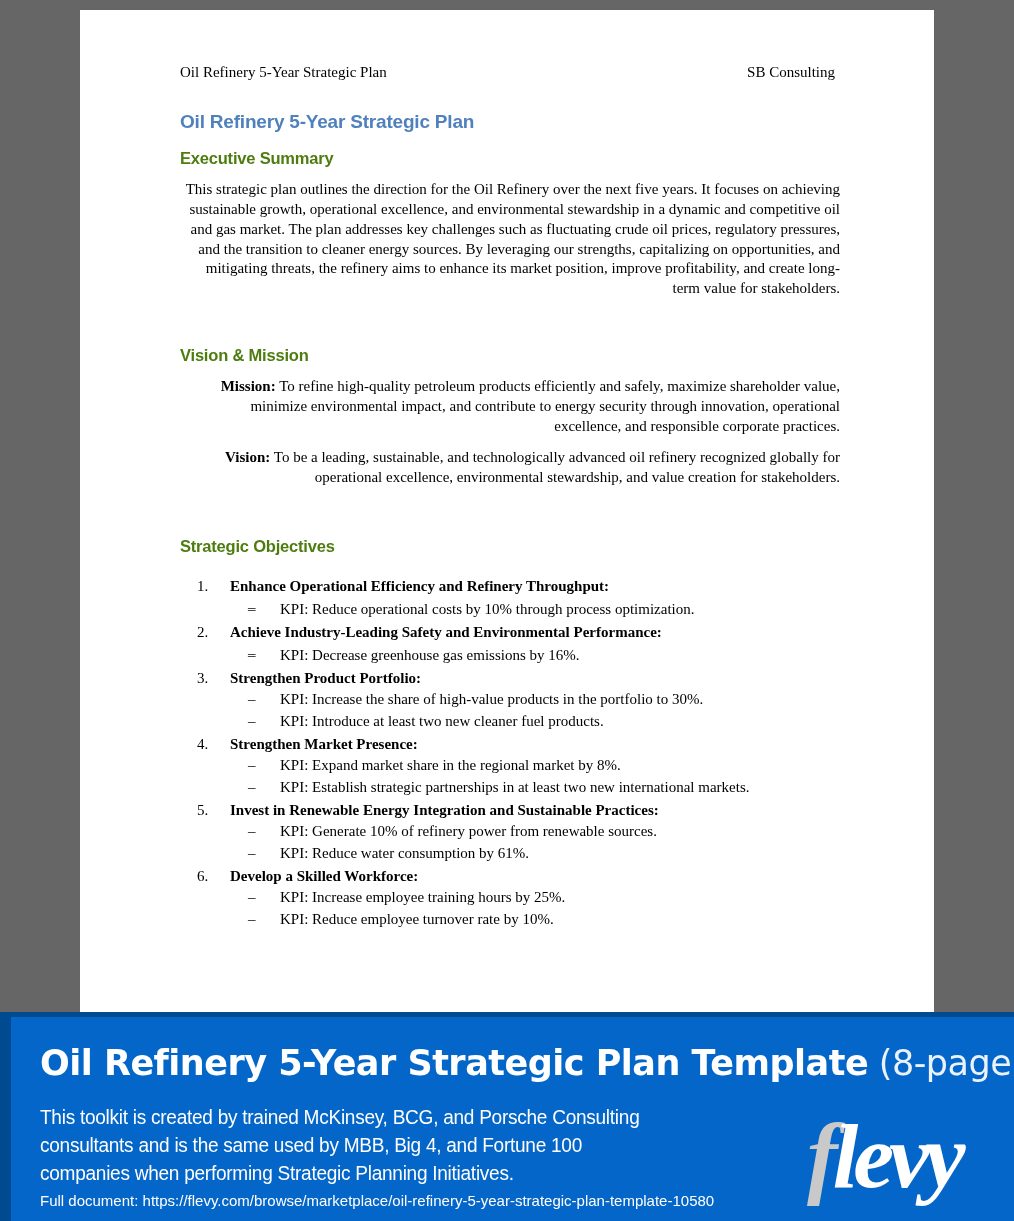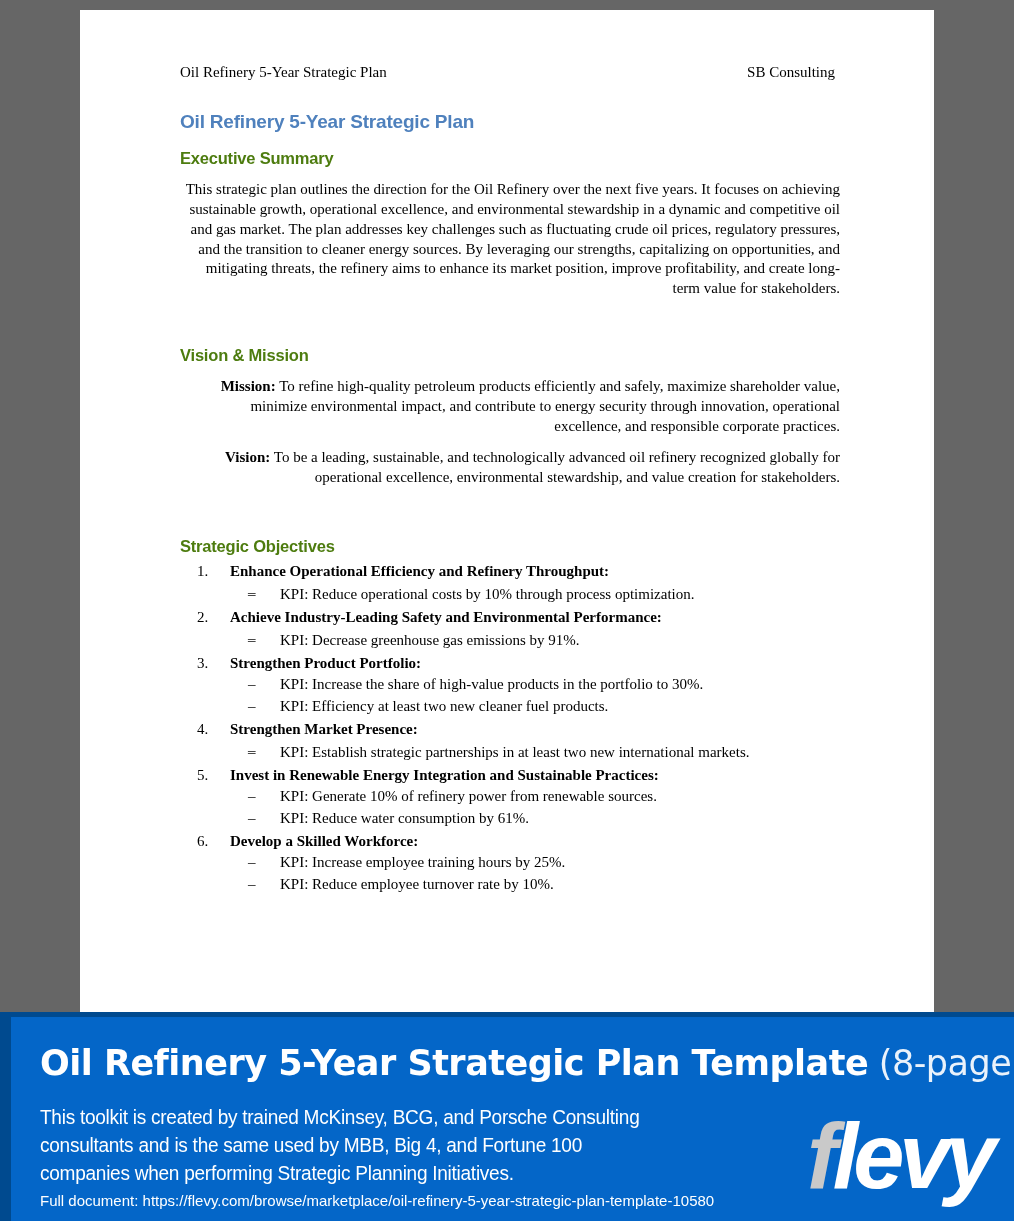--- a/index.html
+++ b/index.html
@@ -56,21 +56,21 @@
       position: absolute; left: 29px; top: 86px; width: 680px;
       font-size: 20.5px; line-height: 28px; letter-spacing: -0.3px;
       transform: scaleX(0.93); transform-origin: left top;
     }
     .banner-link {
       position: absolute; left: 29px; top: 175px; white-space: nowrap;
       font-size: 15px; color: #ffffff;
     }
     .logo {
       position: absolute; left: 796px; top: 93px;
-      font-family: Liberation Sans, sans-serif;
+      font-family: Liberation Serif, serif;
       font-size: 92px; font-weight: bold; font-style: italic; letter-spacing: -5px;
       line-height: 1;
     }
     .logo .f { color: #C9C9C9; }
     .logo .rest { color: #ffffff; }
   </style>
 </head>
 <body>
 
 <div class="page">
@@ -86,41 +86,41 @@
     <p>This strategic plan outlines the direction for the Oil Refinery over the next five years. It focuses on achieving sustainable growth, operational excellence, and environmental stewardship in a dynamic and competitive oil and gas market. The plan addresses key challenges such as fluctuating crude oil prices, regulatory pressures, and the transition to cleaner energy sources. By leveraging our strengths, capitalizing on opportunities, and mitigating threats, the refinery aims to enhance its market position, improve profitability, and create long-term value for stakeholders.</p>
 
     <div class="spacer-lg"></div>
 
     <div class="h-section">Vision &amp; Mission</div>
     <p><b>Mission:</b><span> To refine high-quality petroleum products efficiently and safely, maximize shareholder value, minimize environmental impact, and contribute to energy security through innovation, operational excellence, and responsible corporate practices.</span></p>
     <p><b>Vision:</b><span> To be a leading, sustainable, and technologically advanced oil refinery recognized globally for operational excellence, environmental stewardship, and value creation for stakeholders.</span></p>
 
     <div class="spacer-md"></div>
 
-    <div class="h-section" style="margin-bottom:3px;">Strategic Objectives</div>
+    <div class="h-section" style="margin-bottom:18px;">Strategic Objectives</div>
 
     <ul class="obj-list">
       <li class="obj-item">
         <div class="obj-head"><span class="obj-num">1.</span><span>Enhance Operational Efficiency and Refinery Throughput:</span></div>
         <div class="kpi"><span class="kpi-dash">–</span></div>
         <div class="kpi"><span class="kpi-dash">–</span><span>KPI: Reduce operational costs by 10% through process optimization.</span></div>
       </li>
       <li class="obj-item">
         <div class="obj-head"><span class="obj-num">2.</span><span>Achieve Industry-Leading Safety and Environmental Performance:</span></div>
         <div class="kpi"><span class="kpi-dash">–</span></div>
-        <div class="kpi"><span class="kpi-dash">–</span><span>KPI: Decrease greenhouse gas emissions by 91%.</span></div>
+        <div class="kpi"><span class="kpi-dash">–</span><span>KPI: Decrease greenhouse gas emissions by 16%.</span></div>
       </li>
       <li class="obj-item">
         <div class="obj-head"><span class="obj-num">3.</span><span>Strengthen Product Portfolio:</span></div>
         <div class="kpi"><span class="kpi-dash">–</span><span>KPI: Increase the share of high-value products in the portfolio to 30%.</span></div>
-        <div class="kpi"><span class="kpi-dash">–</span><span>KPI: Efficiency at least two new cleaner fuel products.</span></div>
+        <div class="kpi"><span class="kpi-dash">–</span><span>KPI: Introduce at least two new cleaner fuel products.</span></div>
       </li>
       <li class="obj-item">
         <div class="obj-head"><span class="obj-num">4.</span><span>Strengthen Market Presence:</span></div>
-        <div class="kpi"><span class="kpi-dash">–</span></div>
+        <div class="kpi"><span class="kpi-dash">–</span><span>KPI: Expand market share in the regional market by 8%.</span></div>
         <div class="kpi"><span class="kpi-dash">–</span><span>KPI: Establish strategic partnerships in at least two new international markets.</span></div>
       </li>
       <li class="obj-item">
         <div class="obj-head"><span class="obj-num">5.</span><span>Invest in Renewable Energy Integration and Sustainable Practices:</span></div>
         <div class="kpi"><span class="kpi-dash">–</span><span>KPI: Generate 10% of refinery power from renewable sources.</span></div>
         <div class="kpi"><span class="kpi-dash">–</span><span>KPI: Reduce water consumption by 61%.</span></div>
       </li>
       <li class="obj-item">
         <div class="obj-head"><span class="obj-num">6.</span><span>Develop a Skilled Workforce:</span></div>
         <div class="kpi"><span class="kpi-dash">–</span><span>KPI: Increase employee training hours by 25%.</span></div>

